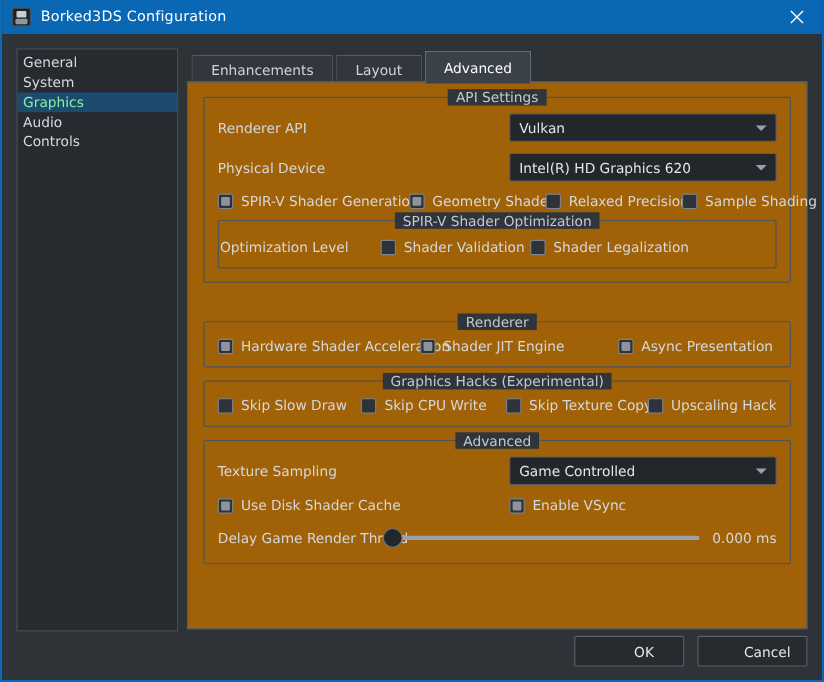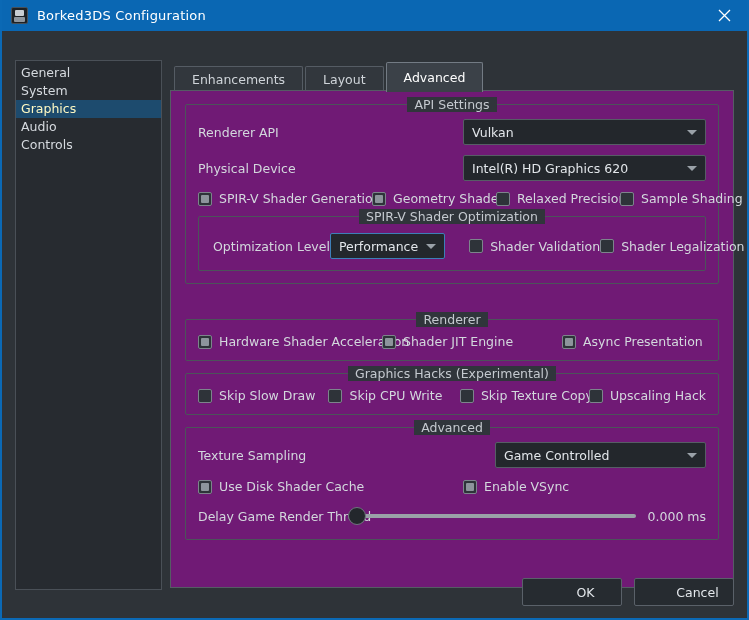--- a/index.html
+++ b/index.html
@@ -12,21 +12,21 @@
     overflow:hidden;
     -webkit-font-smoothing:antialiased;
   }
   .window{
     position:absolute;inset:0;
     background:#2e3338;
     border-left:2px solid #0b69b5;
     border-right:2px solid #0b69b5;
     border-bottom:2px solid #0b69b5;
     box-sizing:border-box;
-    display:flex;flex-direction:column;gap:16px;
+    display:flex;flex-direction:column;
   }
   
   .titlebar{
     height:31px;flex:0 0 31px;
     background:#0a67b3;
     display:flex;align-items:center;
     position:relative;
   }
   .app-icon{
     width:17px;height:17px;margin-left:9px;margin-right:9px;
@@ -58,39 +58,39 @@
   
   .sidebar{
     position:absolute;left:13px;top:13px;width:147px;height:530px;
     background:#272b30;border:1px solid #4a5057;box-sizing:border-box;
     padding-top:3px;
   }
   .side-item{
     height:18px;line-height:18px;padding-left:5px;
     color:#d6dadf;font-size:12.5px;white-space:nowrap;
   }
-  .side-item.selected{background:#1d4b6e;color:#fef9c3;}
+  .side-item.selected{background:#1d4b6e;color:#86efac;}
   
   .tabwrap{
     position:absolute;left:168px;top:13px;right:13px;
   }
   .tabstrip{display:flex;align-items:flex-end;height:31px;padding-left:4px;}
   .tab{
     height:26px;line-height:26px;padding:0 17px;
     background:#32373d;border:1px solid #555c64;border-bottom:none;
     color:#cfd4d9;font-size:12.5px;
     border-radius:2px 2px 0 0;margin-right:2px;position:relative;top:1px;
     box-sizing:border-box;white-space:nowrap;
   }
   .tab.active{
     background:#3b4148;border-color:#737b84;color:#ffffff;
     height:30px;line-height:29px;top:1px;z-index:2;
   }
   .tabpanel{
-    border:1px solid #555c64;background:#701a75;
+    border:1px solid #555c64;background:#a16207;
     padding:13px 14px 14px 14px;
     box-sizing:border-box;height:498px;position:relative;top:-1px;
   }
   
   .group{
     border:1px solid #4c535a;border-radius:2px;
     margin-bottom:12px;position:relative;
     padding:14px 12px 10px 12px;
     box-sizing:border-box;
   }
@@ -220,28 +220,24 @@
             <div class="cb" style="width:124px;">
               <span class="box"></span>
               <span class="txt">Relaxed Precision</span>
             </div>
             <div class="cb">
               <span class="box"></span>
               <span class="txt">Sample Shading</span>
             </div>
           </div>
 
-          <div class="group inner" style="margin-bottom:0;padding:16px 10px 11px 14px;">
+          <div class="group inner" style="margin-bottom:0;padding:16px 10px 11px 1px;">
             <div class="legend"><span>SPIR-V Shader Optimization</span></div>
             <div class="row">
               <div class="lbl" style="width:122px;">Optimization Level</div>
-              <div class="combo focused" style="width:128px;">
-                <span class="val">Performance</span>
-                <span class="arrow"></span>
-              </div>
               <div class="cb" style="margin-left:24px;width:136px;">
                 <span class="box"></span>
                 <span class="txt">Shader Validation</span>
               </div>
               <div class="cb">
                 <span class="box"></span>
                 <span class="txt">Shader Legalization</span>
               </div>
             </div>
           </div>
@@ -285,21 +281,21 @@
               <span class="txt">Upscaling Hack</span>
             </div>
           </div>
         </div>
 
         <div class="group" style="padding-bottom:14px;margin-bottom:0;">
           <div class="legend"><span>Advanced</span></div>
 
           <div class="row" style="margin-bottom:11px;">
             <div class="lbl" style="width:265px;">Texture Sampling</div>
-            <div class="combo" style="flex:1 1 auto;margin-left:32px;">
+            <div class="combo" style="flex:1 1 auto;">
               <span class="val">Game Controlled</span>
               <span class="arrow"></span>
             </div>
           </div>
 
           <div class="cbrow" style="margin-bottom:13px;">
             <div class="cb" style="width:265px;">
               <span class="box checked"></span>
               <span class="txt">Use Disk Shader Cache</span>
             </div>

